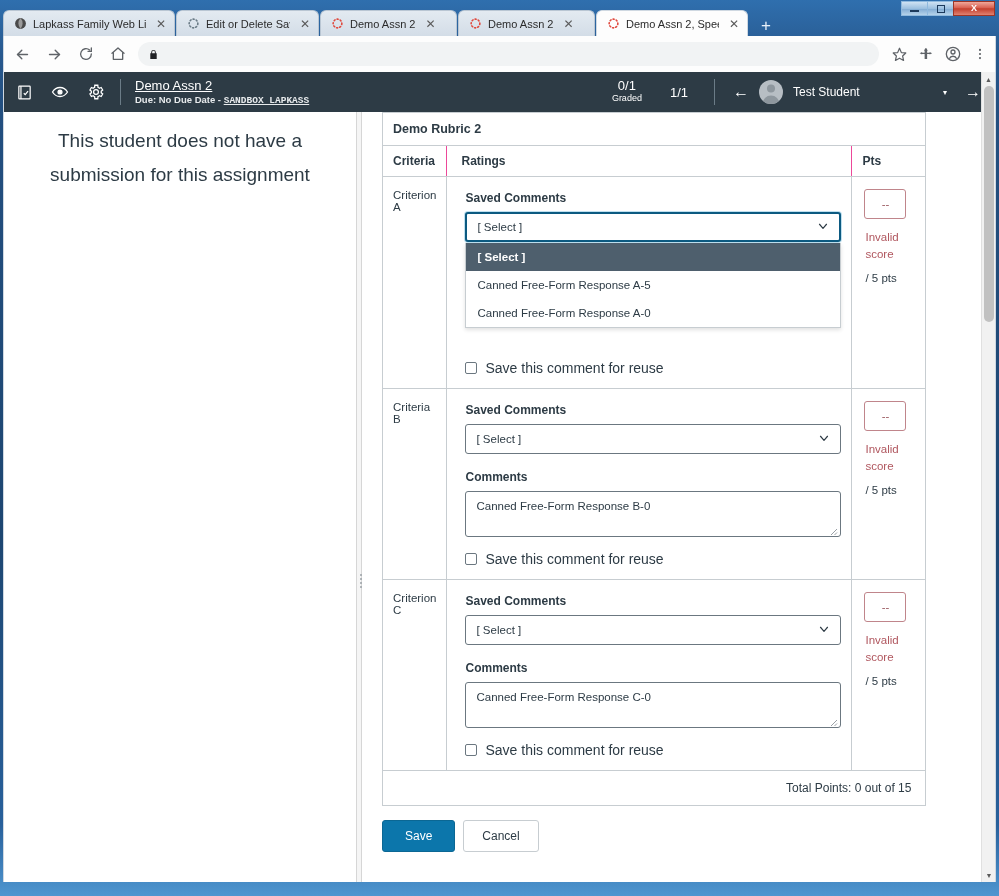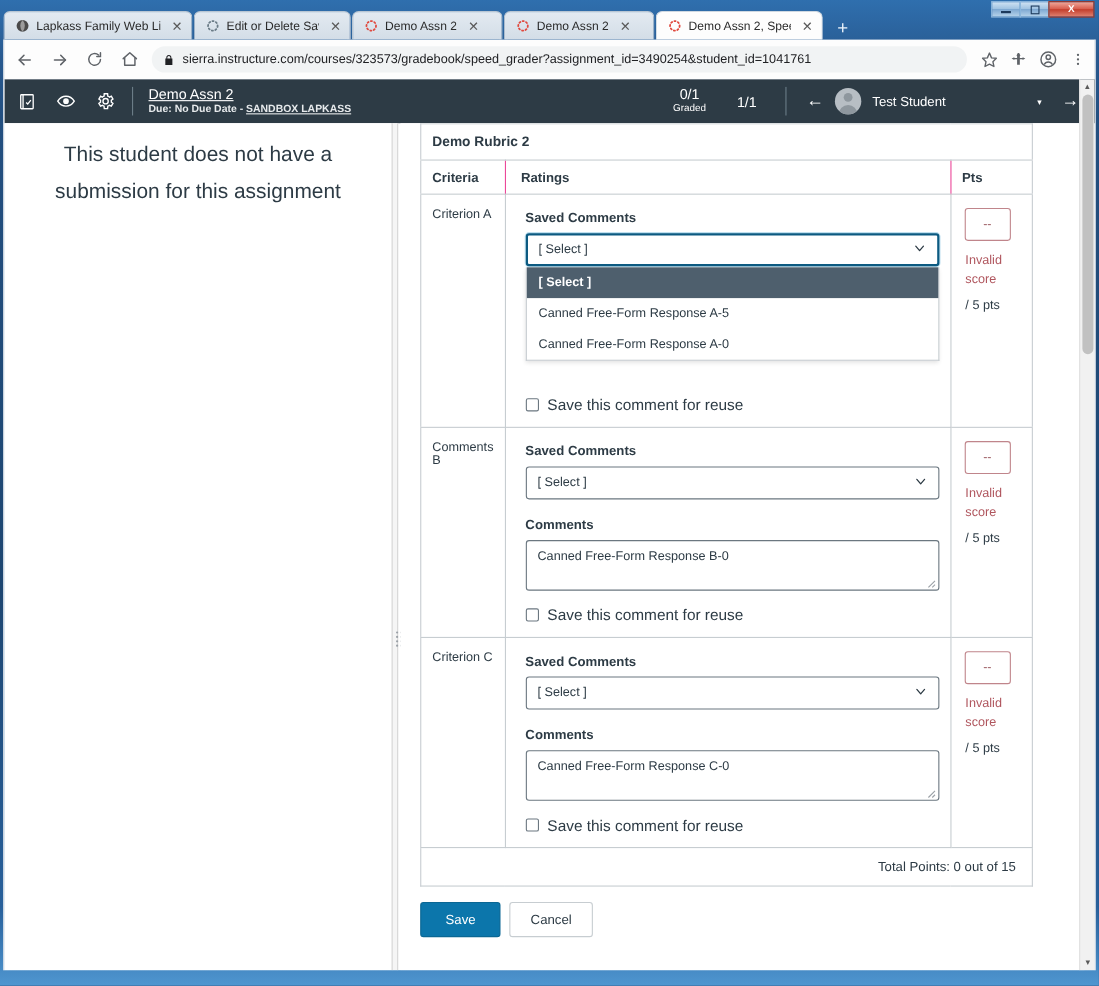--- a/index.html
+++ b/index.html
@@ -130,21 +130,21 @@
     display: flex; align-items: center;
   }
   #sg-header .hdr-icons { display: flex; align-items: center; padding-left: 10px; gap: 16px; }
   #sg-header .hdr-icon { width: 20px; height: 20px; display:flex; align-items:center; justify-content:center; color:#fff; }
   .hdr-sep { width:1px; height: 26px; background:#6b7c87; margin: 0 14px; }
   #assignment-block { display: flex; flex-direction: column; justify-content: center; }
   #assignment-title {
     font-size: 13px; color: #fff; text-decoration: underline; line-height: 15px;
   }
   #assignment-sub { font-size: 9.5px; color: #e7eaec; font-weight: bold; line-height: 13px; }
-  #assignment-sub .ul { text-decoration: underline; }
+  #assignment-sub .ul { text-decoration: underline; font-family: Liberation Mono, monospace; }
   #sg-header .spacer { flex: 1; }
   #graded-block {
     display: flex; flex-direction: column; align-items: center; line-height: 13px; justify-content: center;
   }
   #graded-count { font-size: 13px; }
   #graded-label { font-size: 9px; }
   #position-count { font-size: 13px; margin-left: 28px; }
   #student-nav { display: flex; align-items: center; }
   .navarrow { width: 24px; display:flex; align-items:center; justify-content:center; font-size:16px; color:#fff;}
   #avatar {
@@ -428,21 +428,20 @@
           <path d="M3 11l9-8 9 8"></path>
           <path d="M5 10v10h14V10"></path>
         </svg>
     </div>
     <div id="omnibox">
       <span class="lock">
         <svg width="11" height="11" viewBox="0 0 24 24" fill="currentColor">
             <path d="M17 9V7a5 5 0 0 0-10 0v2H5v13h14V9h-2zM9 7a3 3 0 0 1 6 0v2H9V7z"></path>
           </svg>
       </span>
-      <span class="urltext">sierra.instructure.com/courses/323573/gradebook/speed_grader?assignment_id=3490254&amp;student_id=1041761</span>
     </div>
     <div class="tbicon">
       <svg width="15" height="15" viewBox="0 0 24 24" fill="none" stroke="currentColor" stroke-width="2" stroke-linejoin="round">
           <polygon points="12 2 15 9 22 9.5 17 14.5 18.5 21.5 12 18 5.5 21.5 7 14.5 2 9.5 9 9"></polygon>
         </svg>
     </div>
     <div class="tbicon">
       <svg width="15" height="15" viewBox="0 0 24 24" fill="currentColor">
           <path d="M12 2l2 4h-1v3h4v-1l4 2-4 2v-1h-4v8h-4v-8H5v1l-4-2 4-2v1h4V6H8l2-4z"></path>
         </svg>
@@ -577,21 +576,21 @@
                   <span class="reuse-label">Save this comment for reuse</span>
                 </div>
               </td>
               <td class="col-pts">
                 <div class="score-input">--</div>
                 <div class="invalid-text">Invalid score</div>
                 <div class="pts-text">/ 5 pts</div>
               </td>
             </tr>
             <tr class="crit-row">
-              <td class="col-criteria">Comments B</td>
+              <td class="col-criteria">Criteria B</td>
               <td class="col-ratings" style="position: relative;">
                 <div class="field-label">Saved Comments</div>
                 <div style="position: relative;">
                   <div class="select-box">
                     <span>[ Select ]</span>
                     <span class="caret"><svg width="14" height="14" viewBox="0 0 24 24" fill="none" stroke="currentColor" stroke-width="2" stroke-linecap="round" stroke-linejoin="round">
                         <polyline points="6 9 12 16 18 9"></polyline>
                       </svg></span>
                   </div>
                 </div>

